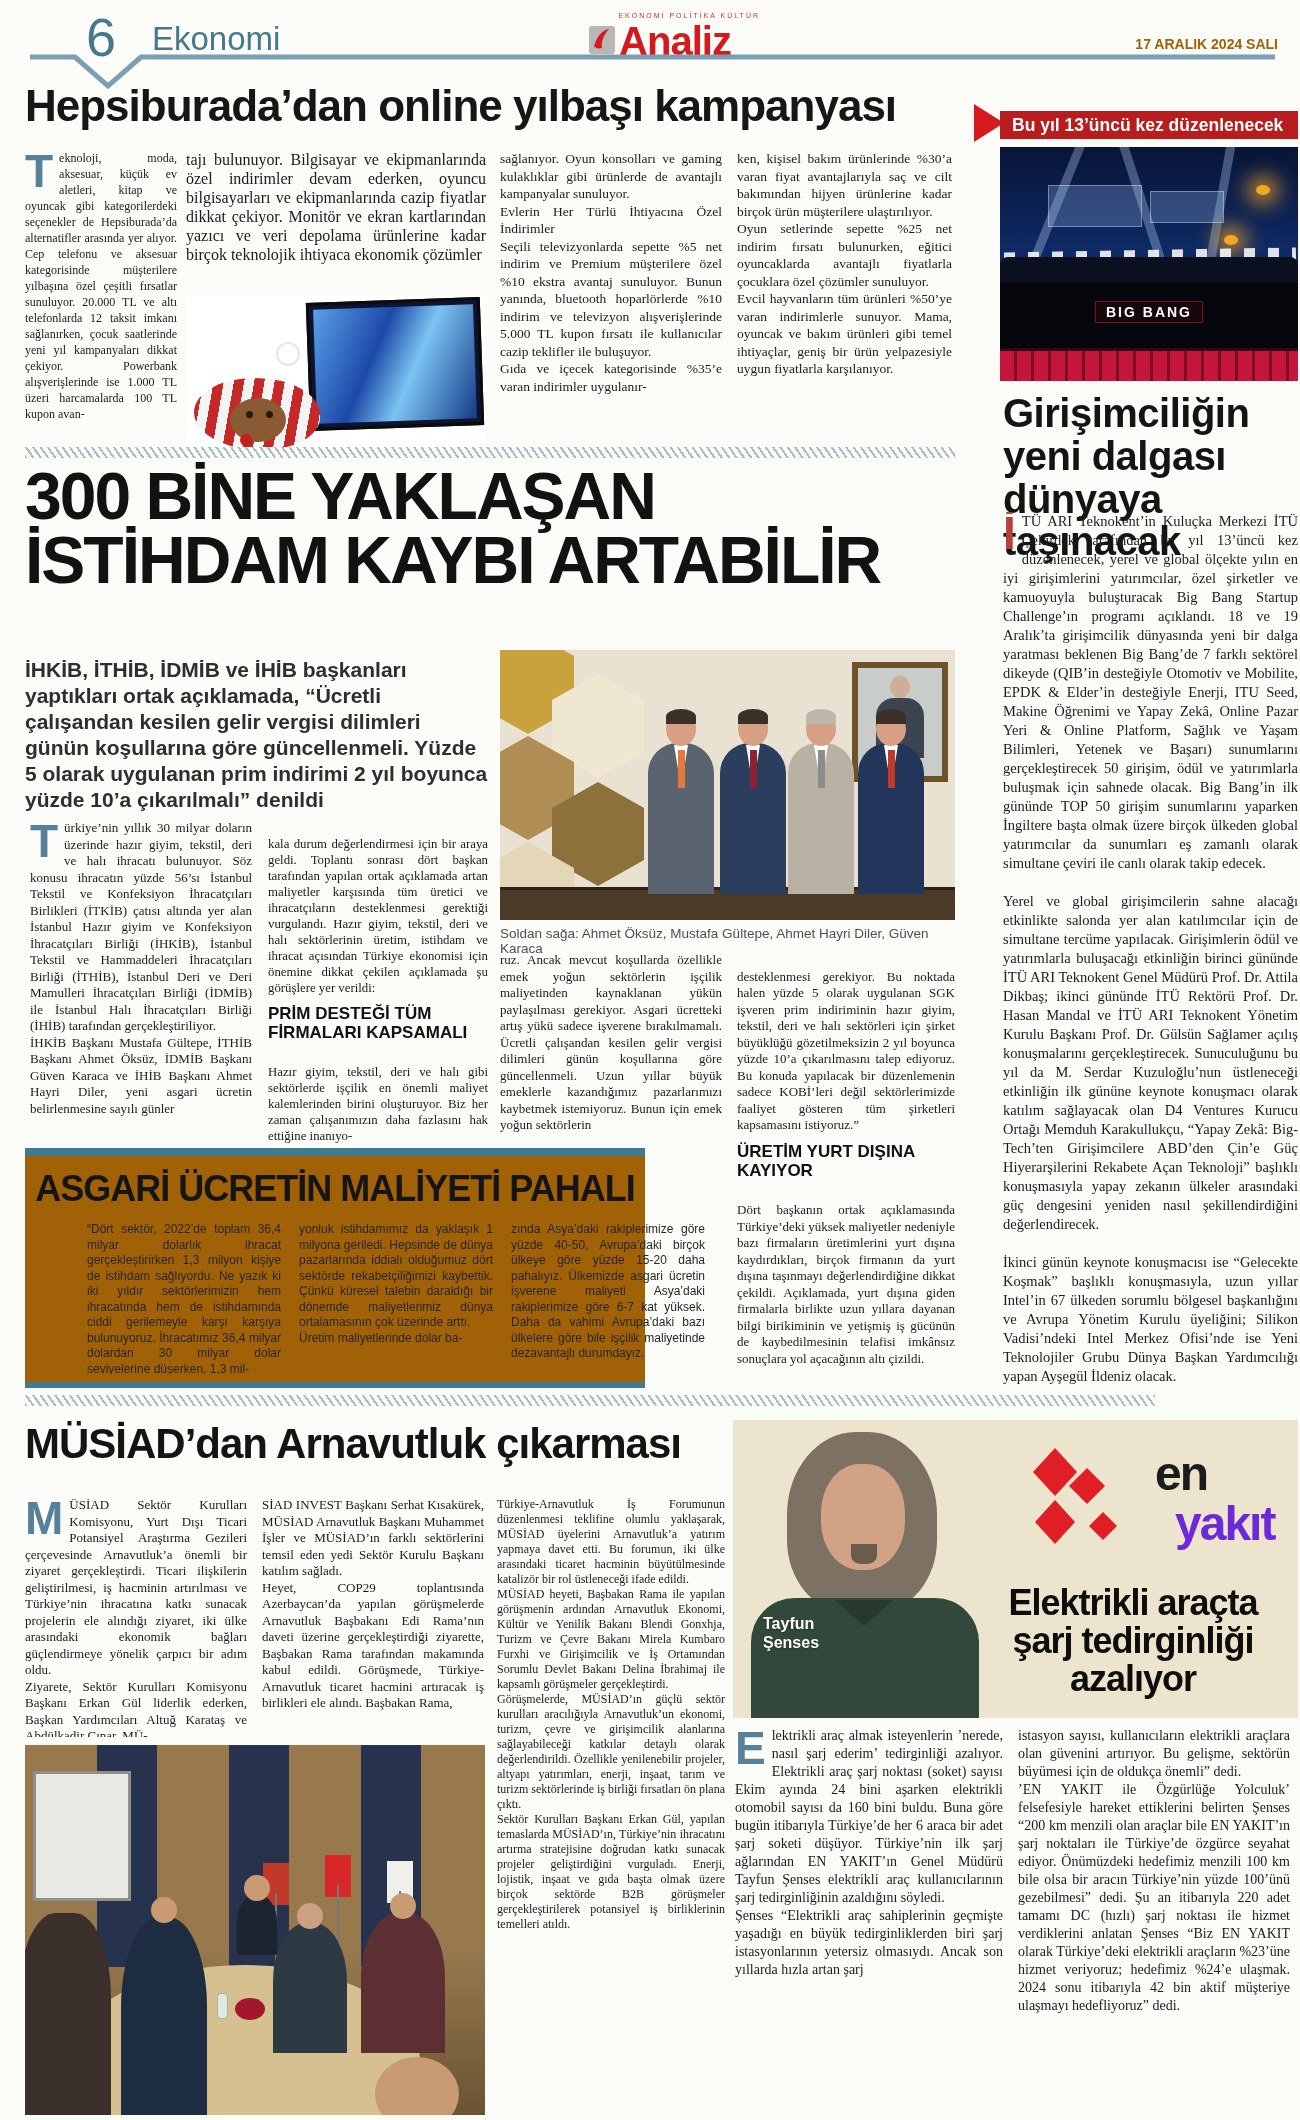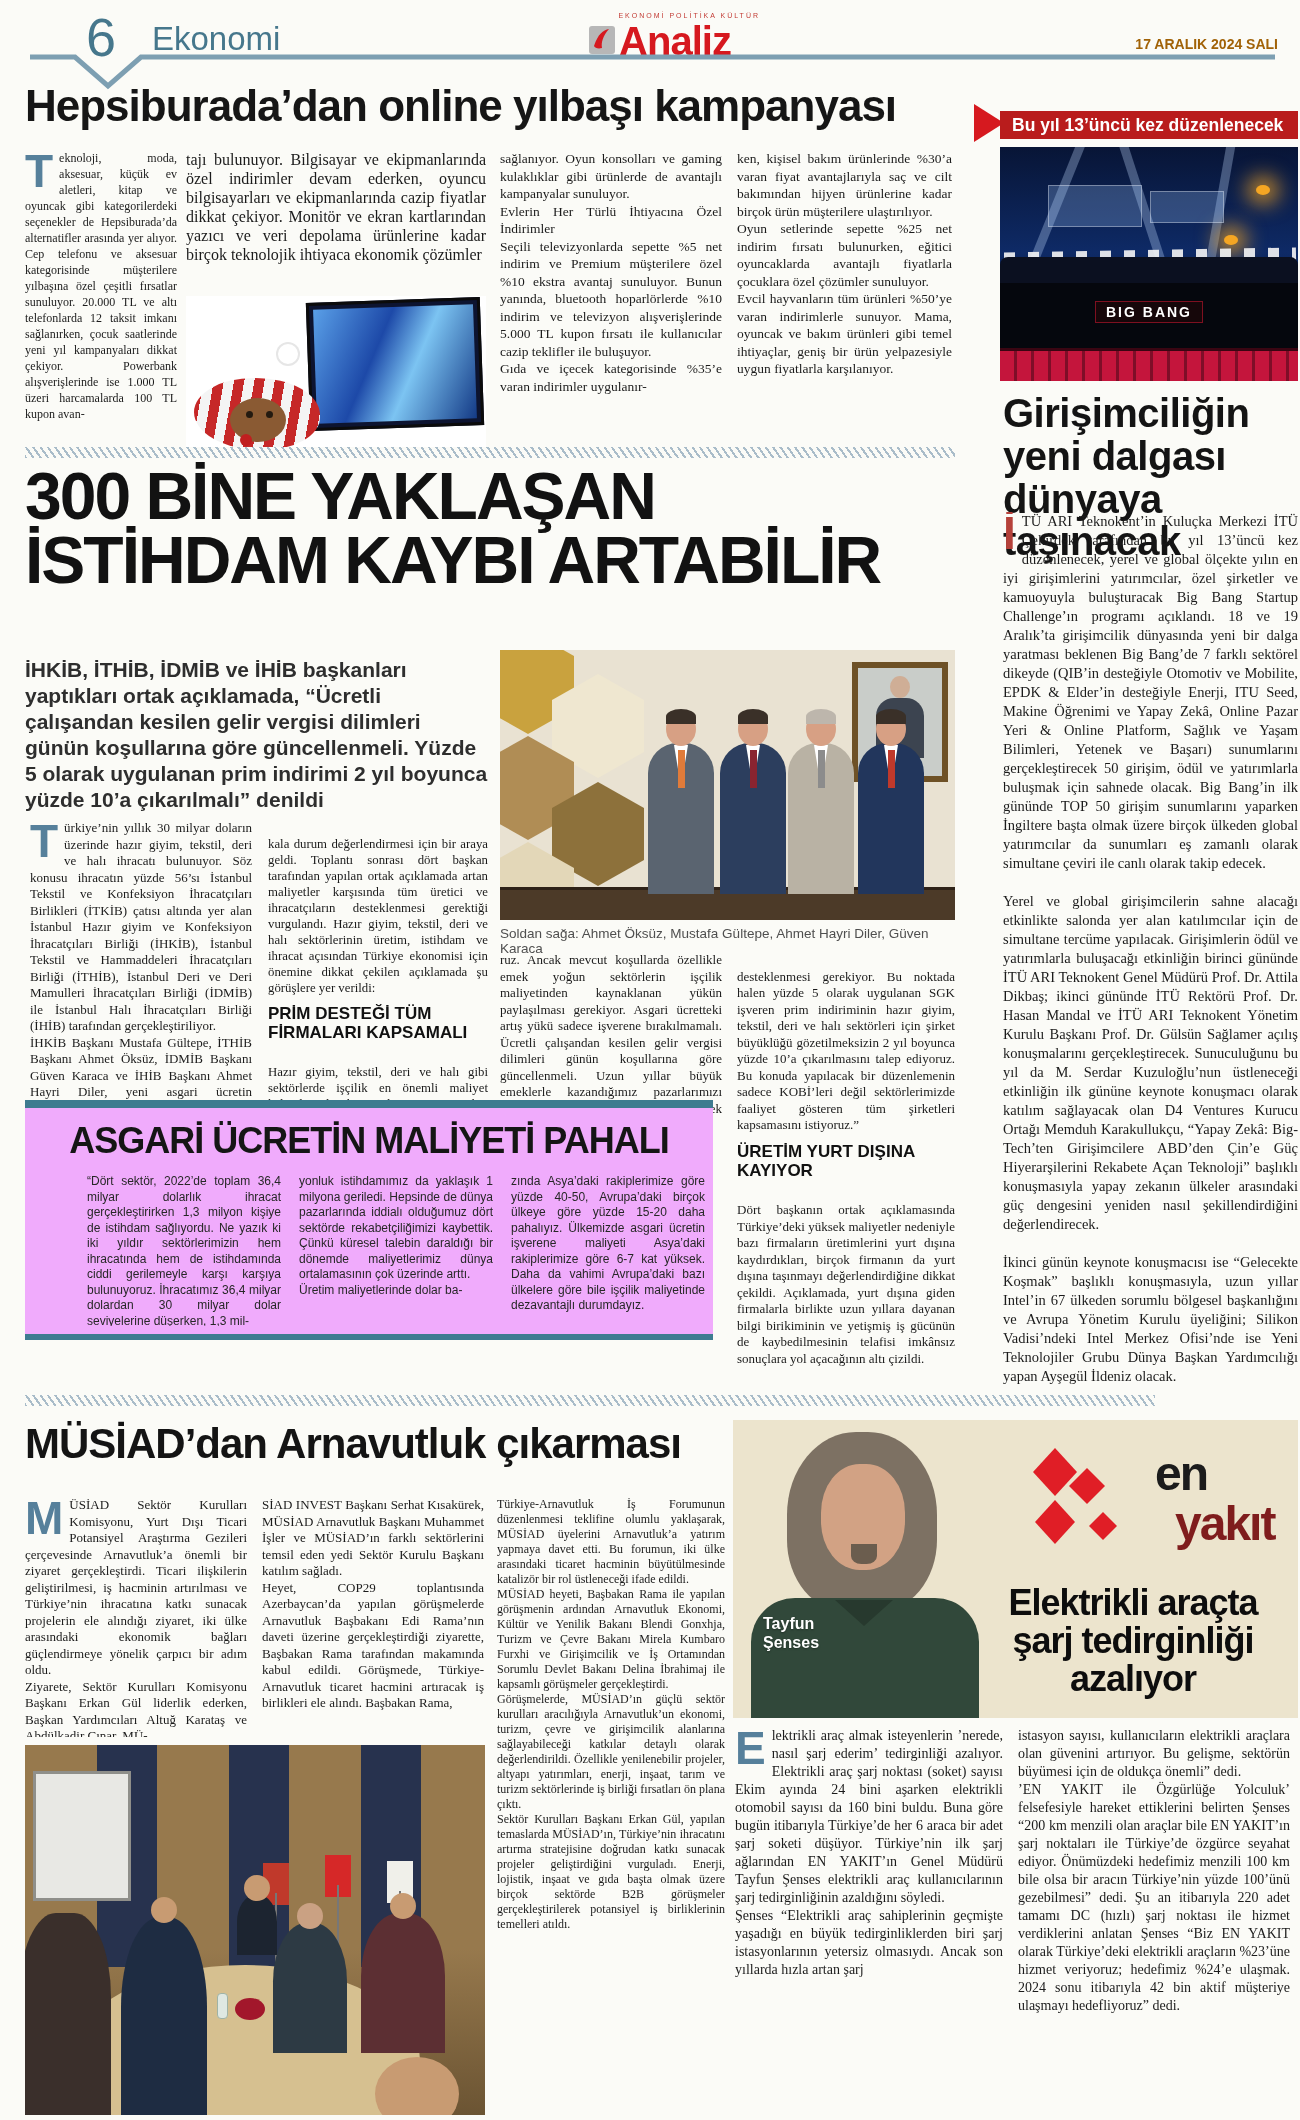--- a/index.html
+++ b/index.html
@@ -77,21 +77,21 @@
   #men-frame{position:absolute;left:352px;top:12px;width:84px;height:108px;background:#c9cdc9;border:6px solid #6e5126;}
   #men-frame .fig{position:absolute;left:18px;top:30px;width:48px;height:60px;background:#3c4450;border-radius:18px 18px 0 0;}
   #men-frame .fhead{position:absolute;left:32px;top:8px;width:20px;height:22px;border-radius:50%;background:#cfae96;}
   .man{position:absolute;bottom:26px;width:66px;height:182px;}
   .m-head{position:absolute;left:18px;top:0;width:30px;height:34px;border-radius:50%;background:#d7a084;}
   .m-hair{position:absolute;left:18px;top:-3px;width:30px;height:15px;border-radius:50% 50% 0 0;background:#3a3028;}
   .m-body{position:absolute;left:0;top:31px;width:66px;height:151px;border-radius:30px 30px 0 0;}
   .m-shirt{position:absolute;left:26px;top:33px;width:14px;height:42px;background:#fff;clip-path:polygon(0 0,100% 0,50% 100%);}
   .m-tie{position:absolute;left:29.5px;top:38px;width:7px;height:38px;}
   
-  #asg-box{left:25px;top:1100px;width:688px;height:240px;background:#f0abfc;}
+  #asg-box{left:25px;top:1148px;width:620px;height:240px;background:#a16207;}
   #asg-box .bar{position:absolute;left:0;width:100%;height:8px;background:#3e7b90;}
   #asg-headline{position:absolute;left:0;top:20px;width:100%;text-align:center;font-family:"Liberation Sans",sans-serif;
       font-weight:bold;font-size:36px;letter-spacing:-1px;color:#151515;}
   .asg-col{position:absolute;top:74px;width:194px;height:152px;overflow:hidden;text-align:justify;white-space:pre-line;
       font-family:"Liberation Sans",sans-serif;font-size:12px;line-height:15.5px;color:#272727;}
   
   #bot-stripes{left:25px;top:1395px;width:1130px;}
   #mu-headline{left:25px;top:1420px;width:705px;font-family:"Liberation Sans",sans-serif;font-weight:bold;
       font-size:42px;letter-spacing:-1px;color:#141414;}
   #mu-c1{left:25px;top:1497px;width:222px;height:240px;font-size:13px;line-height:16.5px;}
@@ -115,21 +115,21 @@
   #ty-man{position:absolute;left:6px;bottom:0;width:260px;height:292px;}
   #ty-hair{position:absolute;left:48px;top:6px;width:150px;height:180px;border-radius:46% 46% 40% 40%;background:#7d7163;}
   #ty-face{position:absolute;left:82px;top:38px;width:84px;height:106px;border-radius:46%;background:#d2a284;}
   #ty-goatee{position:absolute;left:112px;top:118px;width:26px;height:20px;border-radius:0 0 40% 40%;background:#6b5d4e;}
   #ty-polo{position:absolute;left:12px;bottom:0;width:228px;height:120px;border-radius:44px 44px 0 0;background:#31483a;}
   #ty-collar{position:absolute;left:96px;bottom:92px;width:58px;height:26px;background:#27392e;clip-path:polygon(0 0,100% 0,50% 100%);}
   #ty-label{position:absolute;left:24px;bottom:66px;color:#fff;font-family:"Liberation Sans",sans-serif;font-weight:bold;
       font-size:16px;line-height:19px;white-space:pre-line;text-shadow:0 1px 2px rgba(0,0,0,.35);}
   #ty-logo{position:absolute;left:292px;top:18px;width:260px;height:130px;}
   #ty-logo .t1{position:absolute;left:130px;top:8px;font-family:"Liberation Sans",sans-serif;font-weight:bold;font-size:48px;color:#1c1c1c;letter-spacing:-2px;}
-  #ty-logo .t2{position:absolute;left:150px;top:58px;font-family:"Liberation Sans",sans-serif;font-weight:bold;font-size:48px;color:#7f1d1d;letter-spacing:-2px;text-align:center;}
+  #ty-logo .t2{position:absolute;left:150px;top:58px;font-family:"Liberation Sans",sans-serif;font-weight:bold;font-size:48px;color:#6d28d9;letter-spacing:-2px;text-align:center;}
   #ey-headline{left:968px;top:1584px;width:330px;text-align:center;font-family:"Liberation Sans",sans-serif;
       font-weight:bold;font-size:36px;line-height:1.06;letter-spacing:-1px;color:#0d0d0d;}
   #ey-c1{left:735px;top:1727px;width:268px;height:388px;font-size:14px;line-height:18px;}
   #ey-c2{left:1018px;top:1727px;width:272px;height:388px;font-size:14px;line-height:18px;}
 </style>
 </head>
 <body>
 
 <div id="page">
 

